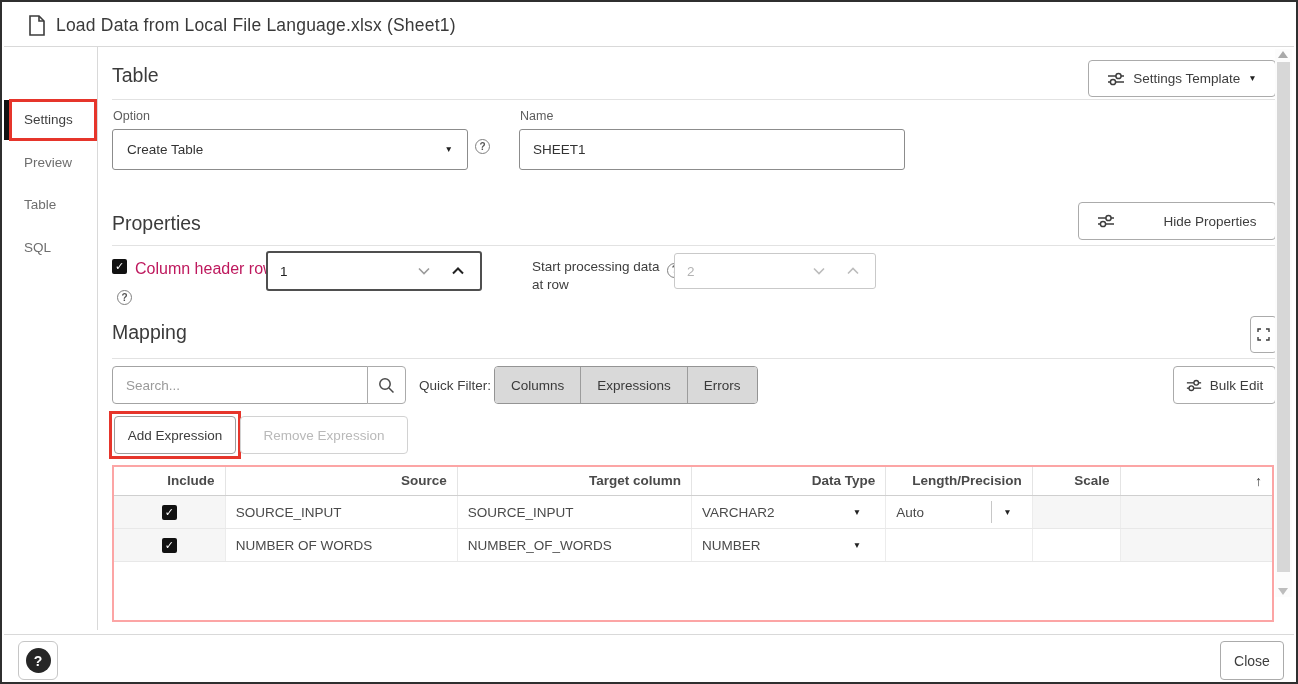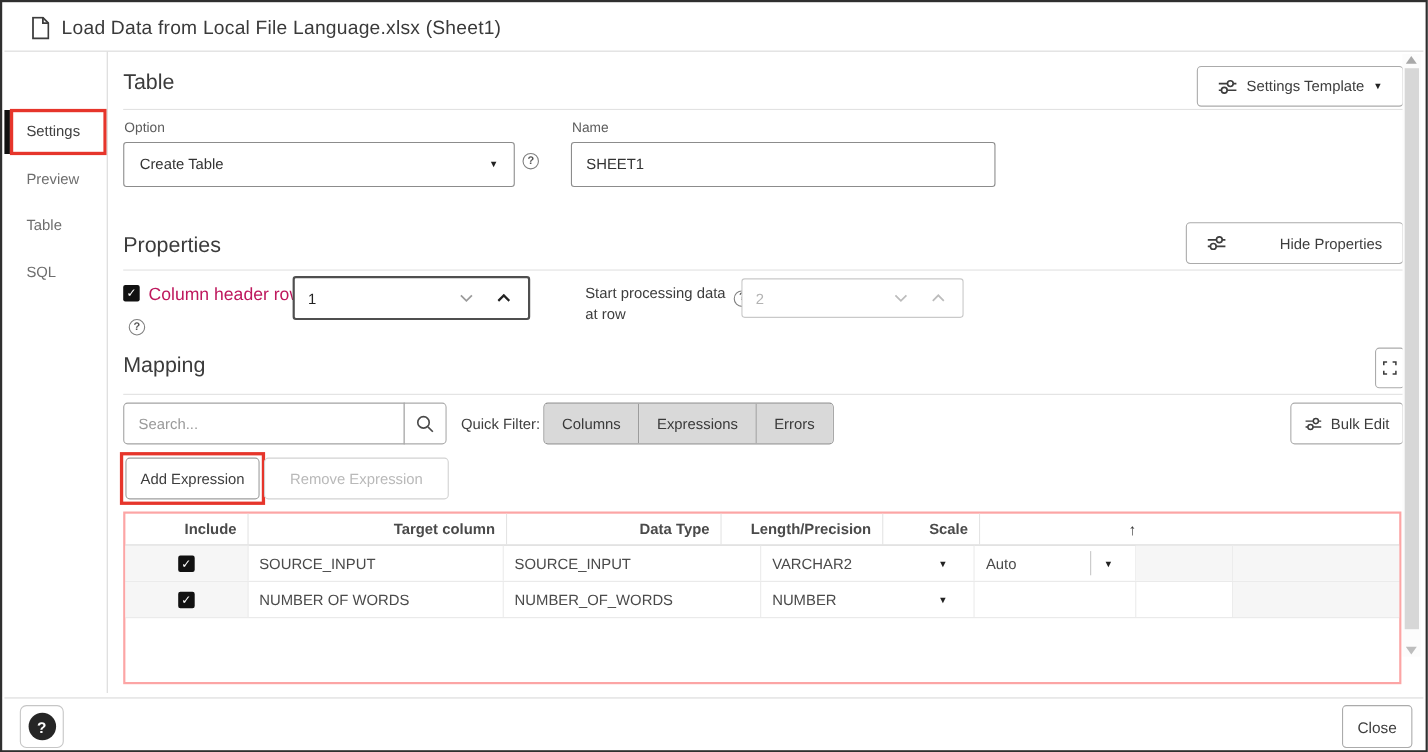--- a/index.html
+++ b/index.html
@@ -202,20 +202,21 @@
     <span>Add Expression</span>
   </div>
   <div class="anno anno-addexp"></div>
   <div class="btn disabled" style="left:238px; top:414px; width:168px; height:38px;">
     <span>Remove Expression</span>
   </div>
 
   <div class="grid">
     <div class="grid-row grid-header">
       <div class="gh-cell c0">Include</div>
+      <div class="gh-cell c1">Source</div>
       <div class="gh-cell c2">Target column</div>
       <div class="gh-cell c3">Data Type</div>
       <div class="gh-cell c4">Length/Precision</div>
       <div class="gh-cell c5">Scale</div>
       <div class="gh-cell c6"><span class="sort-arrow">↑</span></div>
     </div>
 
     <div class="grid-row g-row">
       <div class="g-cell c0 center shade">
         <span class="checkbox">

